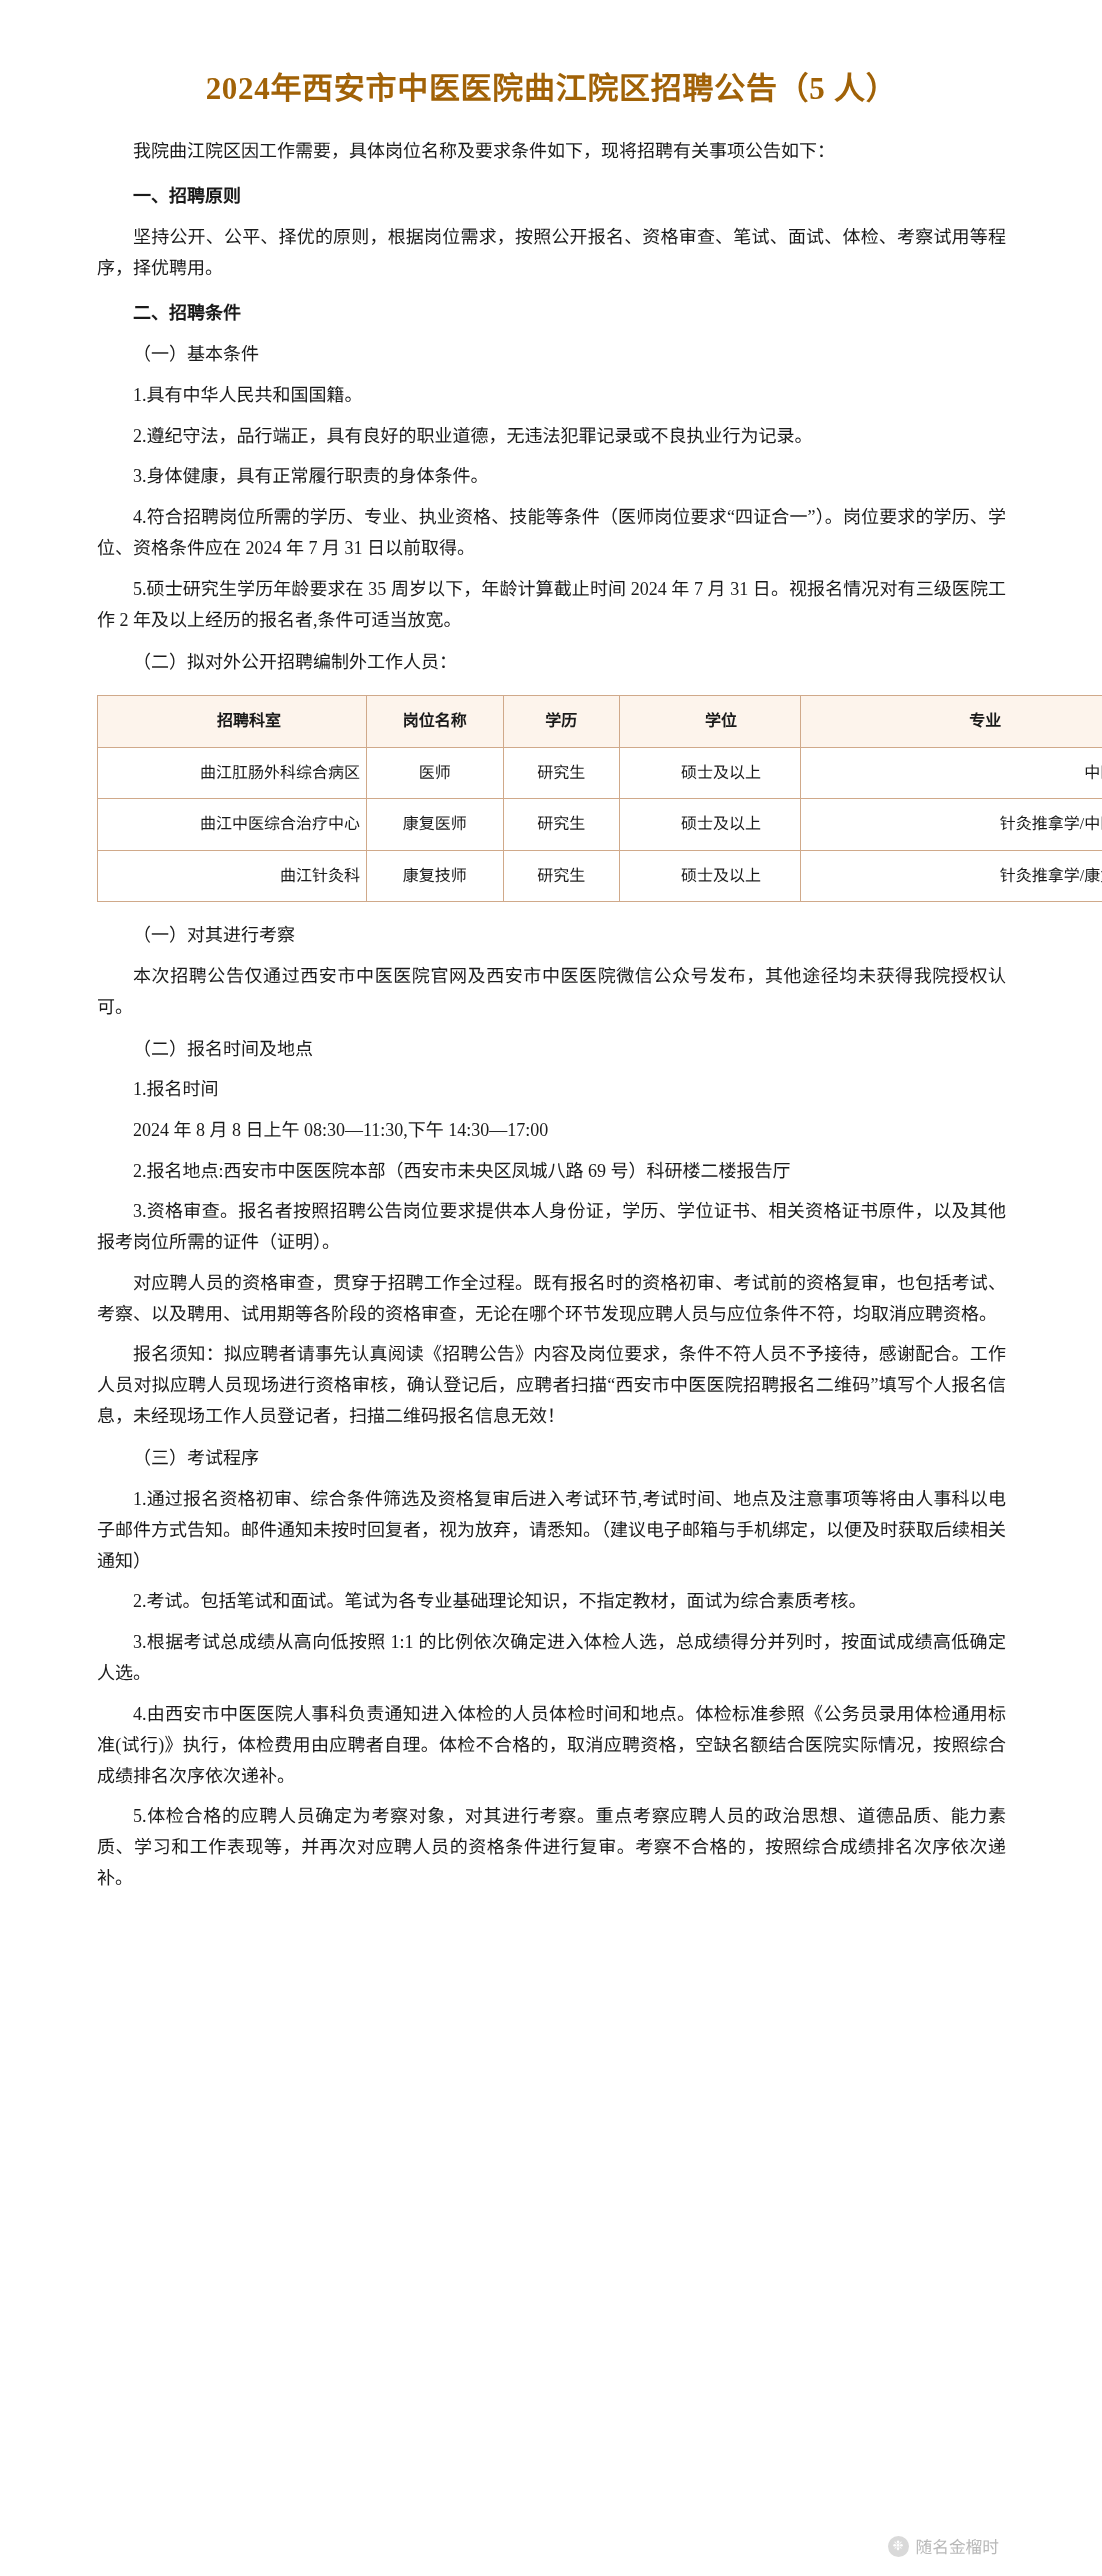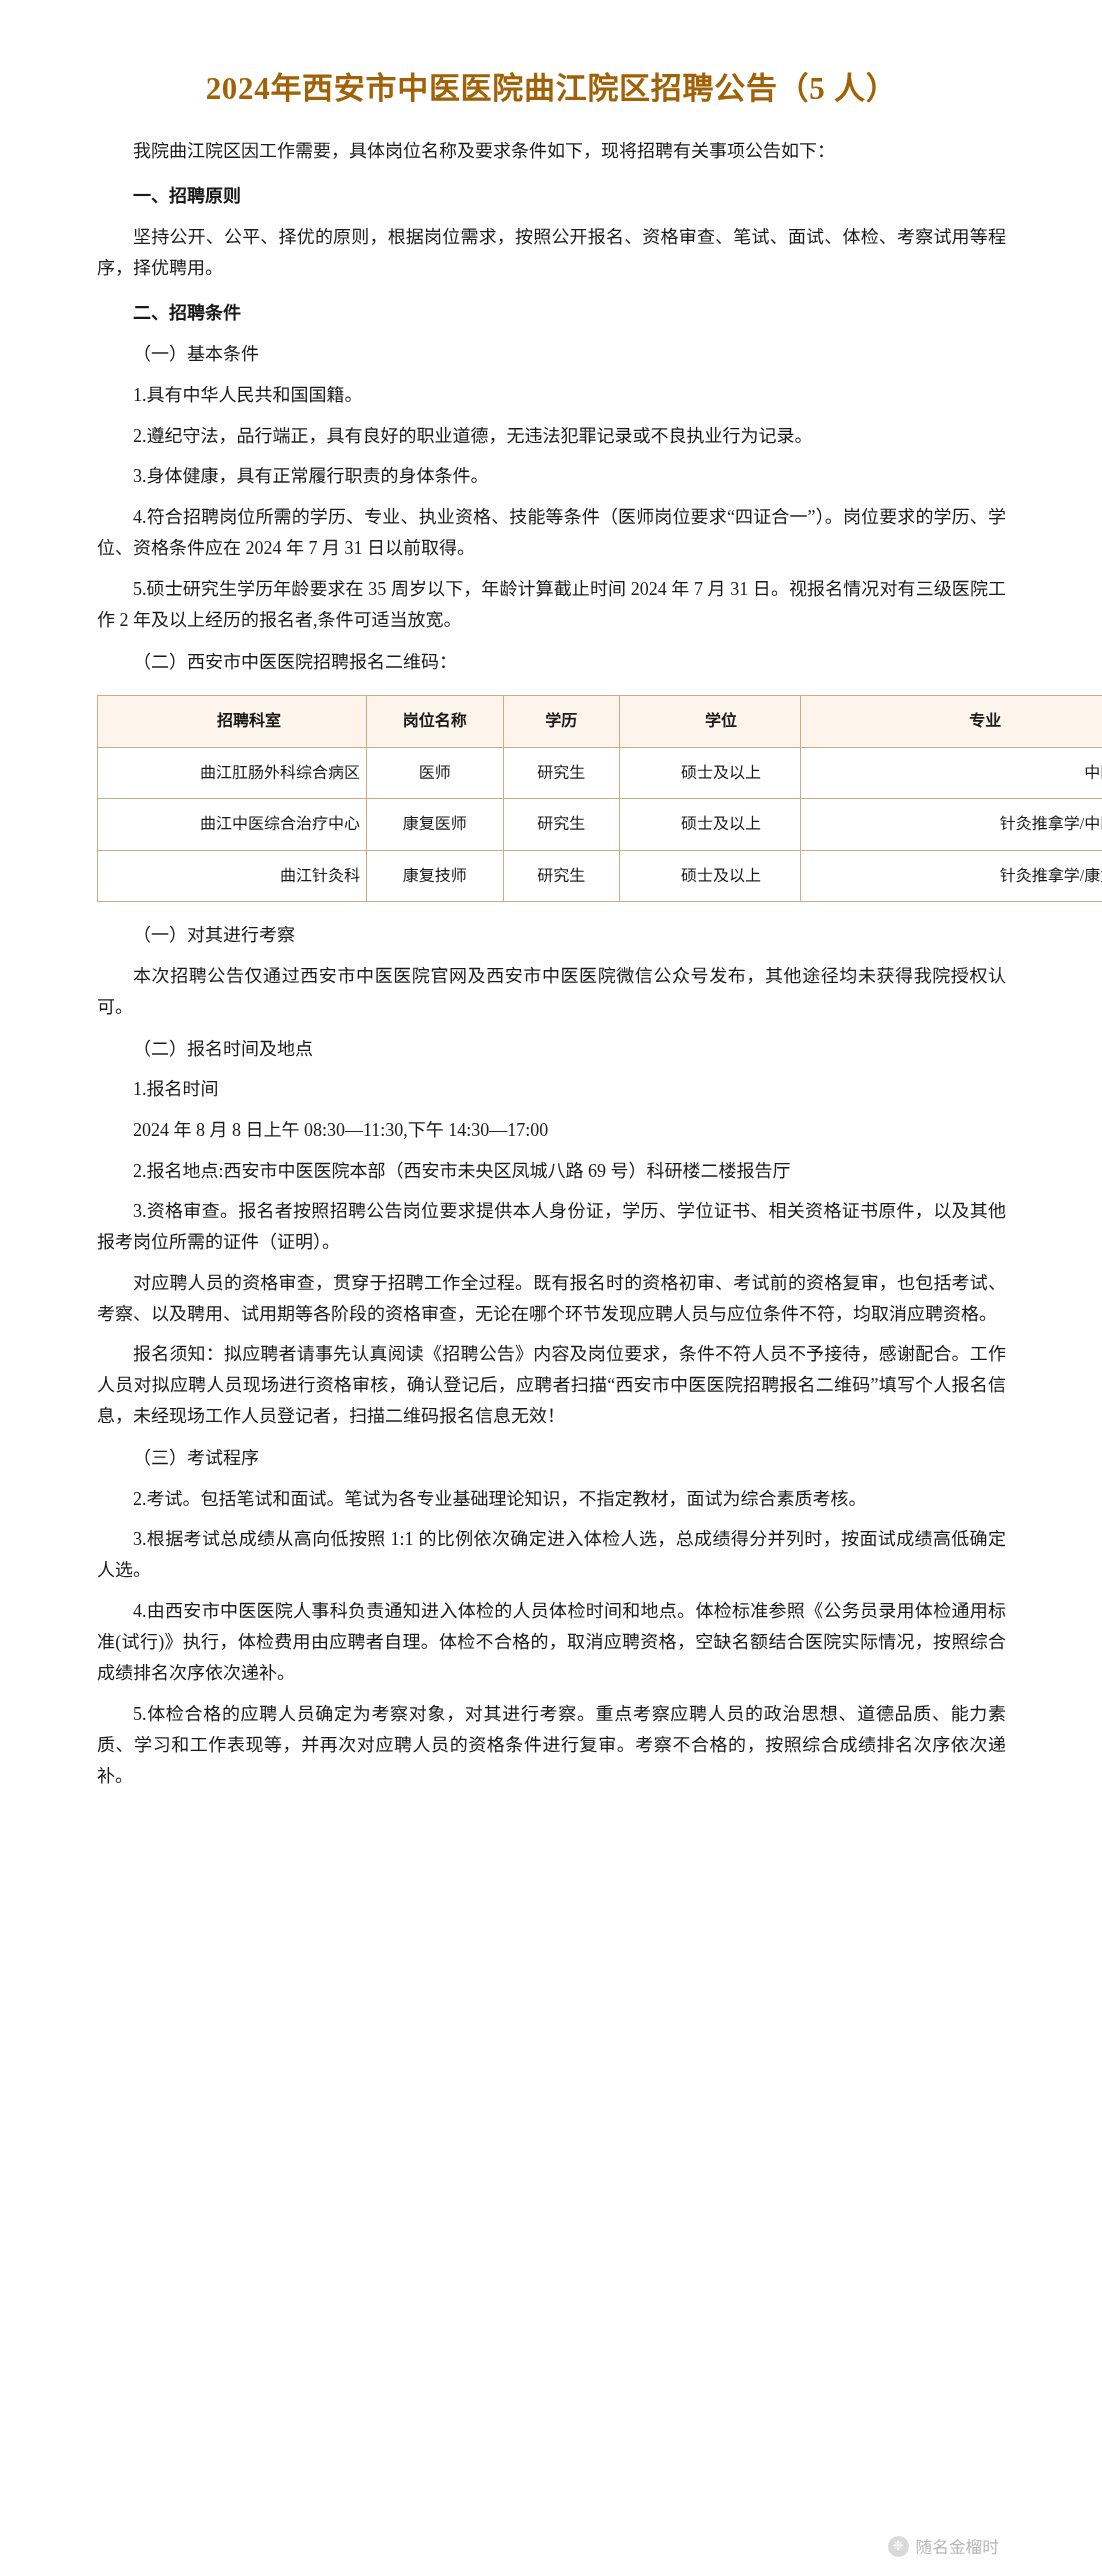--- a/index.html
+++ b/index.html
@@ -115,21 +115,21 @@
   <p class="heading">一、招聘原则</p>
   <p class="indent">坚持公开、公平、择优的原则，根据岗位需求，按照公开报名、资格审查、笔试、面试、体检、考察试用等程序，择优聘用。</p>
 
   <p class="heading">二、招聘条件</p>
   <p class="subheading">（一）基本条件</p>
   <p class="indent">1.具有中华人民共和国国籍。</p>
   <p class="indent">2.遵纪守法，品行端正，具有良好的职业道德，无违法犯罪记录或不良执业行为记录。</p>
   <p class="indent">3.身体健康，具有正常履行职责的身体条件。</p>
   <p class="indent">4.符合招聘岗位所需的学历、专业、执业资格、技能等条件（医师岗位要求“四证合一”）。岗位要求的学历、学位、资格条件应在 2024 年 7 月 31 日以前取得。</p>
   <p class="indent">5.硕士研究生学历年龄要求在 35 周岁以下，年龄计算截止时间 2024 年 7 月 31 日。视报名情况对有三级医院工作 2 年及以上经历的报名者,条件可适当放宽。</p>
-  <p class="subheading">（二）西安市中医医院招聘报名二维码：</p>
+  <p class="subheading">（二）拟对外公开招聘编制外工作人员：</p>
 
   <table class="jobs">
     <thead>
       <tr>
         <th class="c-dept">招聘科室</th>
         <th class="c-post">岗位名称</th>
         <th class="c-edu">学历</th>
         <th class="c-deg">学位</th>
         <th class="c-major">专业</th>
       </tr>
@@ -162,20 +162,21 @@
   <p class="subheading">（一）对其进行考察</p>
   <p class="indent">本次招聘公告仅通过西安市中医医院官网及西安市中医医院微信公众号发布，其他途径均未获得我院授权认可。</p>
   <p class="subheading">（二）报名时间及地点</p>
   <p class="indent">1.报名时间</p>
   <p class="indent">2024 年 8 月 8 日上午 08:30—11:30,下午 14:30—17:00</p>
   <p class="indent">2.报名地点:西安市中医医院本部（西安市未央区凤城八路 69 号）科研楼二楼报告厅</p>
   <p class="indent">3.资格审查。报名者按照招聘公告岗位要求提供本人身份证，学历、学位证书、相关资格证书原件，以及其他报考岗位所需的证件（证明）。</p>
   <p class="indent">对应聘人员的资格审查，贯穿于招聘工作全过程。既有报名时的资格初审、考试前的资格复审，也包括考试、考察、以及聘用、试用期等各阶段的资格审查，无论在哪个环节发现应聘人员与应位条件不符，均取消应聘资格。</p>
   <p class="indent">报名须知：拟应聘者请事先认真阅读《招聘公告》内容及岗位要求，条件不符人员不予接待，感谢配合。工作人员对拟应聘人员现场进行资格审核，确认登记后，应聘者扫描“西安市中医医院招聘报名二维码”填写个人报名信息，未经现场工作人员登记者，扫描二维码报名信息无效！</p>
   <p class="subheading">（三）考试程序</p>
+  <p class="indent">1.通过报名资格初审、综合条件筛选及资格复审后进入考试环节,考试时间、地点及注意事项等将由人事科以电子邮件方式告知。邮件通知未按时回复者，视为放弃，请悉知。（建议电子邮箱与手机绑定，以便及时获取后续相关通知）</p>
   <p class="indent">2.考试。包括笔试和面试。笔试为各专业基础理论知识，不指定教材，面试为综合素质考核。</p>
   <p class="indent">3.根据考试总成绩从高向低按照 1:1 的比例依次确定进入体检人选，总成绩得分并列时，按面试成绩高低确定人选。</p>
   <p class="indent">4.由西安市中医医院人事科负责通知进入体检的人员体检时间和地点。体检标准参照《公务员录用体检通用标准(试行)》执行，体检费用由应聘者自理。体检不合格的，取消应聘资格，空缺名额结合医院实际情况，按照综合成绩排名次序依次递补。</p>
   <p class="indent">5.体检合格的应聘人员确定为考察对象，对其进行考察。重点考察应聘人员的政治思想、道德品质、能力素质、学习和工作表现等，并再次对应聘人员的资格条件进行复审。考察不合格的，按照综合成绩排名次序依次递补。</p>
 
   <div class="watermark">
     <span class="wb-logo">❉</span>
     <span>随名金榴时</span>
   </div>
 

